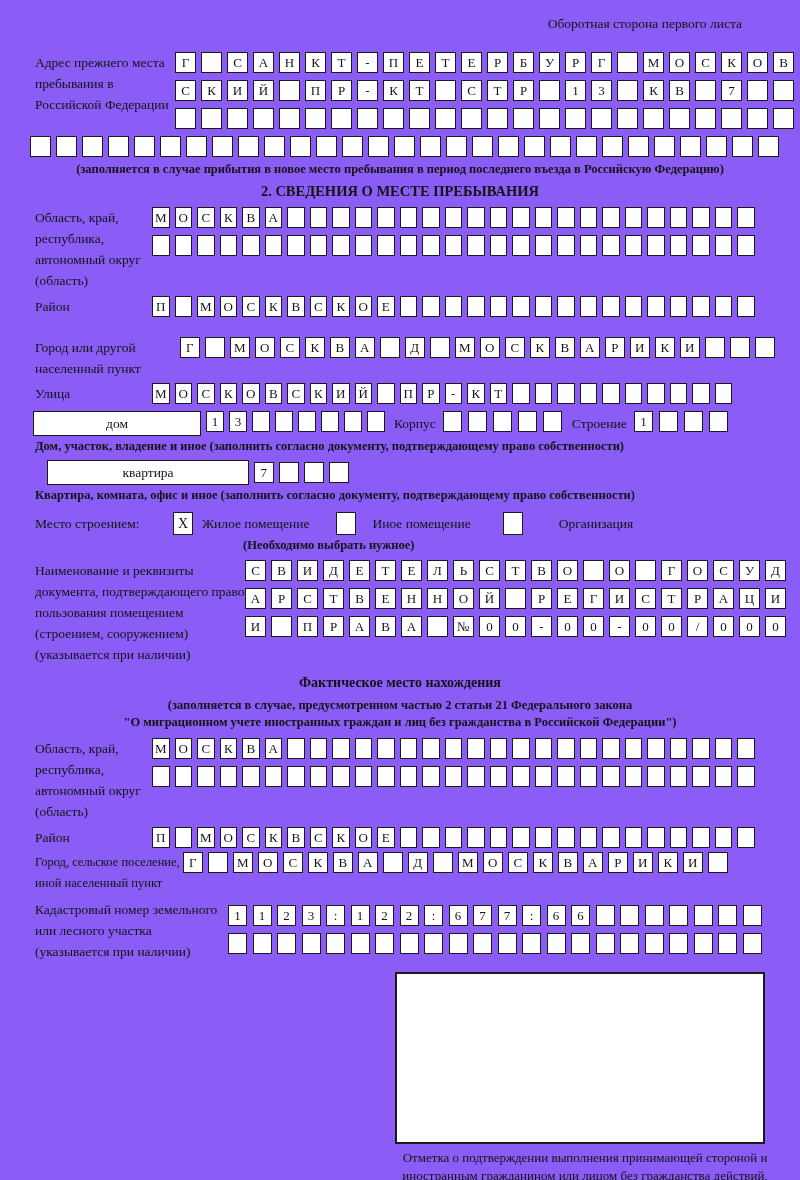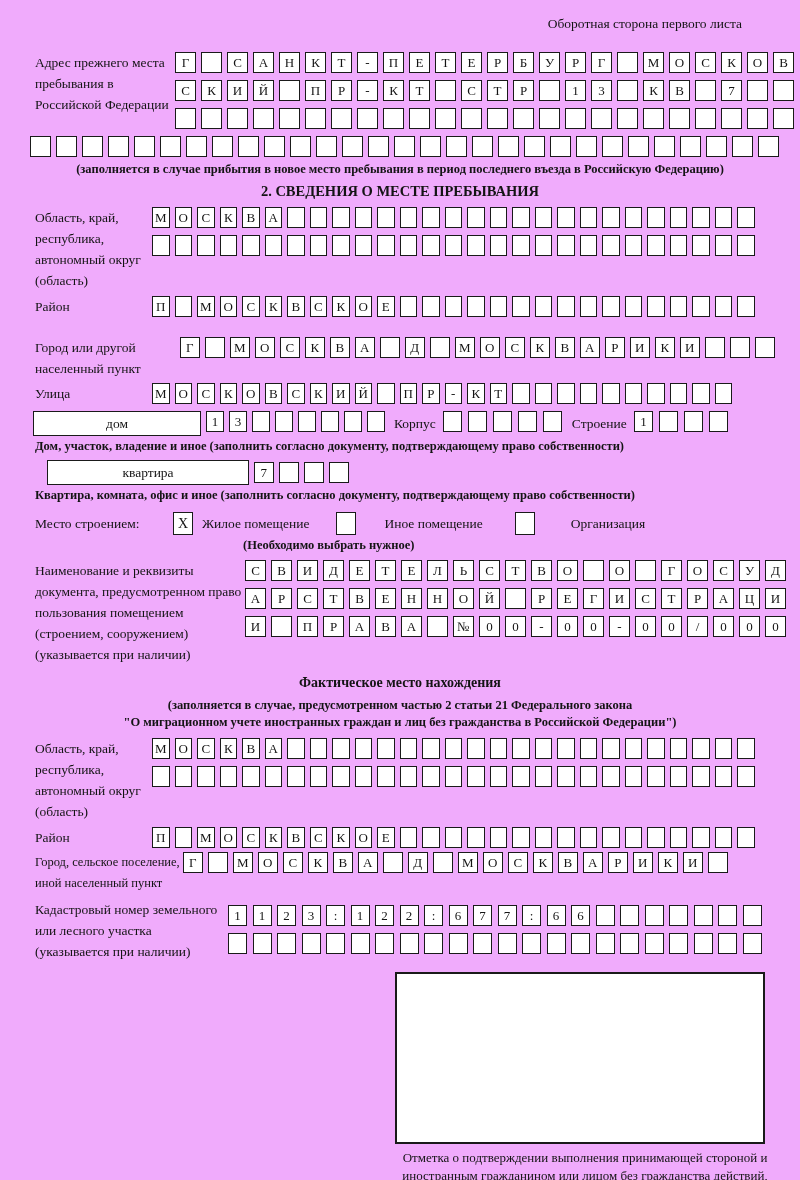--- a/index.html
+++ b/index.html
@@ -1,17 +1,17 @@
 <!DOCTYPE html>
 <html><head>
 <meta charset="utf-8">
 <style>
   html,body{margin:0;padding:0;background:#fff;}
   body{width:800px;height:1180px;font-family:"Liberation Serif",serif;color:#141414;}
-  .page{position:relative;width:800px;height:1180px;overflow:hidden;background:#f0abfc;}
+  .page{position:relative;width:800px;height:1180px;overflow:hidden;background:#8b5cf6;}
   .note{text-align:right;padding:16px 58px 0 0;font-size:13.5px;}
   .fl{display:flex;align-items:flex-start;}
   .lbl{font-size:13.5px;line-height:21px;flex:none;}
   .ml35{margin-left:35px;}
   .cr{display:flex;flex:none;}
   .c{border:1.8px solid #1a1a1a;box-sizing:border-box;height:21px;flex:none;
      display:flex;align-items:center;justify-content:center;
      font-size:13px;line-height:1;background:#fff;}
   .p26 .c{width:21px;margin-right:5px;}
   .p22 .c{width:17.5px;margin-right:5px;}
@@ -353,28 +353,28 @@
         <div class="c"></div>
       </div>
   </div>
   <div class="caption ml35" style="margin-top:3px">Квартира, комната, офис и иное (заполнить согласно документу, подтверждающему право собственности)</div>
 
   <div class="fl ml35" style="margin-top:8px;align-items:center">
     <div class="lbl" style="width:138px">Место строением:</div>
     <div class="checkbox">X</div>
     <div class="inline-lbl" style="margin-left:9px">Жилое помещение</div>
     <div class="checkbox" style="margin-left:27px"></div>
-    <div class="inline-lbl" style="margin-left:28px">Иное помещение</div>
+    <div class="inline-lbl" style="margin-left:16px">Иное помещение</div>
     <div class="checkbox" style="margin-left:32px"></div>
     <div class="inline-lbl" style="margin-left:36px">Организация</div>
   </div>
   <div class="caption" style="margin-left:243px;margin-top:2px">(Необходимо выбрать нужное)</div>
 
   <div class="fl ml35" style="margin-top:7px">
-    <div class="lbl" style="width:210px">Наименование и реквизиты документа, предусмотренном право пользования помещением (строением, сооружением) (указывается при наличии)</div>
+    <div class="lbl" style="width:210px">Наименование и реквизиты документа, подтверждающего право пользования помещением (строением, сооружением) (указывается при наличии)</div>
     <div>
       <div class="cr p26 mb7">
           <div class="c">С</div>
           <div class="c">В</div>
           <div class="c">И</div>
           <div class="c">Д</div>
           <div class="c">Е</div>
           <div class="c">Т</div>
           <div class="c">Е</div>
           <div class="c">Л</div>

